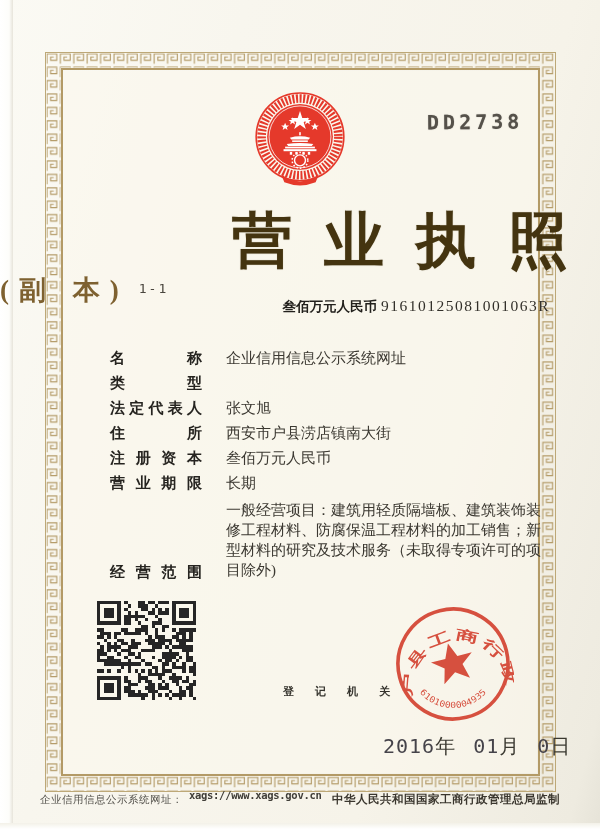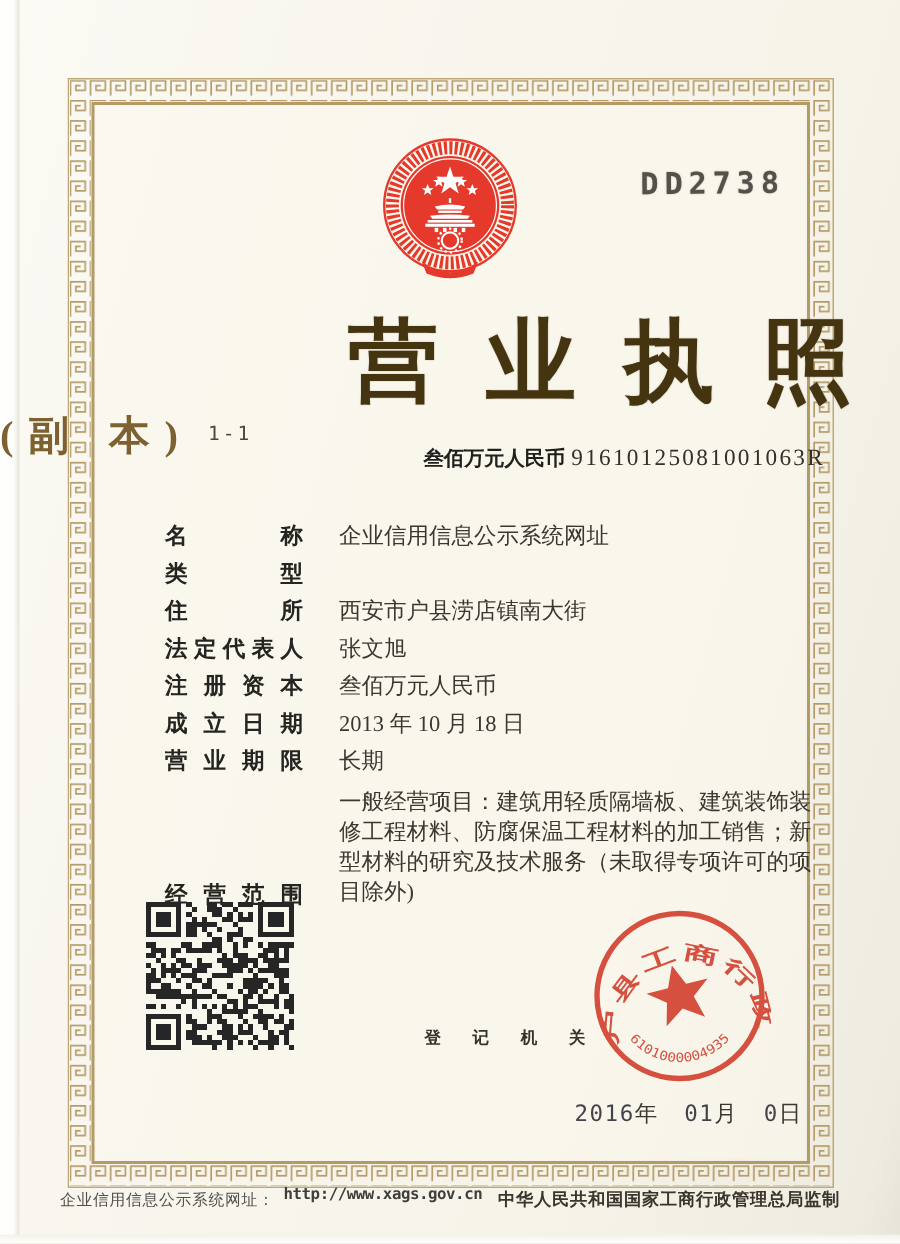--- a/index.html
+++ b/index.html
@@ -41,21 +41,21 @@
   .fvalue{flex:1;font-size:15px;color:#3b3831;}
   .frow.scope .fvalue{line-height:20px;}
   
   .qr{position:absolute;left:97px;top:601px;}
   
   .reg-label{position:absolute;left:283px;top:684px;font-family:"Liberation Sans","DejaVu Sans",sans-serif;
     font-size:11px;font-weight:600;color:#35332d;letter-spacing:9px;white-space:nowrap;}
   
   .seal{position:absolute;left:392px;top:603px;opacity:.88;}
   
-  .date-row{position:absolute;left:383px;top:733px;white-space:nowrap;font-size:15px;color:#3a3830;}
+  .date-row{position:absolute;left:383px;top:733px;white-space:nowrap;font-size:20px;color:#3a3830;}
   .date-num{font-family:"DejaVu Sans Mono",monospace;color:#45434a;letter-spacing:1px;}
   .date-unit{margin-right:18px;}
   .date-unit:last-child{margin-right:0;}
   
   .footer{position:absolute;left:40px;top:792px;width:520px;display:flex;align-items:baseline;}
   .footer-left{font-size:10.5px;color:#52504a;letter-spacing:.5px;}
   .footer-url{font-family:"DejaVu Sans Mono",monospace;font-size:10.5px;color:#403e38;font-weight:700;
     margin-left:6px;position:relative;top:-4px;letter-spacing:-.3px;}
   .footer-right{margin-left:auto;font-size:11.5px;font-weight:700;color:#3a362e;letter-spacing:.5px;text-align:center;}
 </style>
@@ -125,34 +125,30 @@
 
   <div class="fields">
     <div class="frow">
       <div class="flabel">名称</div>
       <div class="fvalue">企业信用信息公示系统网址</div>
     </div>
     <div class="frow">
       <div class="flabel">类型</div>
     </div>
     <div class="frow">
+      <div class="flabel">法定代表人</div>
+      <div class="fvalue">张文旭</div>
+    </div>
+    <div class="frow">
       <div class="flabel">住所</div>
       <div class="fvalue">西安市户县涝店镇南大街</div>
-    </div>
-    <div class="frow">
-      <div class="flabel">法定代表人</div>
-      <div class="fvalue">张文旭</div>
     </div>
     <div class="frow">
       <div class="flabel">注册资本</div>
       <div class="fvalue">叁佰万元人民币</div>
-    </div>
-    <div class="frow">
-      <div class="flabel">成立日期</div>
-      <div class="fvalue">2013 年 10 月 18 日</div>
     </div>
     <div class="frow">
       <div class="flabel">营业期限</div>
       <div class="fvalue">长期</div>
     </div>
     <div class="frow scope">
       <div class="flabel">经营范围</div>
       <div class="fvalue">一般经营项目：建筑用轻质隔墙板、建筑装饰装修工程材料、防腐保温工程材料的加工销售；新型材料的研究及技术服务（未取得专项许可的项目除外)</div>
     </div>
   </div>
@@ -511,18 +507,18 @@
       </text>
     </g>
   </svg>
 
   <div class="date-row">
     <span class="date-num">2016</span><span class="date-unit">年</span><span class="date-num">01</span><span class="date-unit">月</span><span class="date-num">0</span><span class="date-unit">日</span>
   </div>
 
   <div class="footer">
     <span class="footer-left">企业信用信息公示系统网址：</span>
-    <span class="footer-url">http://www.xags.gov.cn</span>
+    <span class="footer-url">xags://www.xags.gov.cn</span>
     <span class="footer-right">中华人民共和国国家工商行政管理总局监制</span>
   </div>
 
   <div class="scan-edge-bottom"></div>
 </div>
 
 </body></html>

